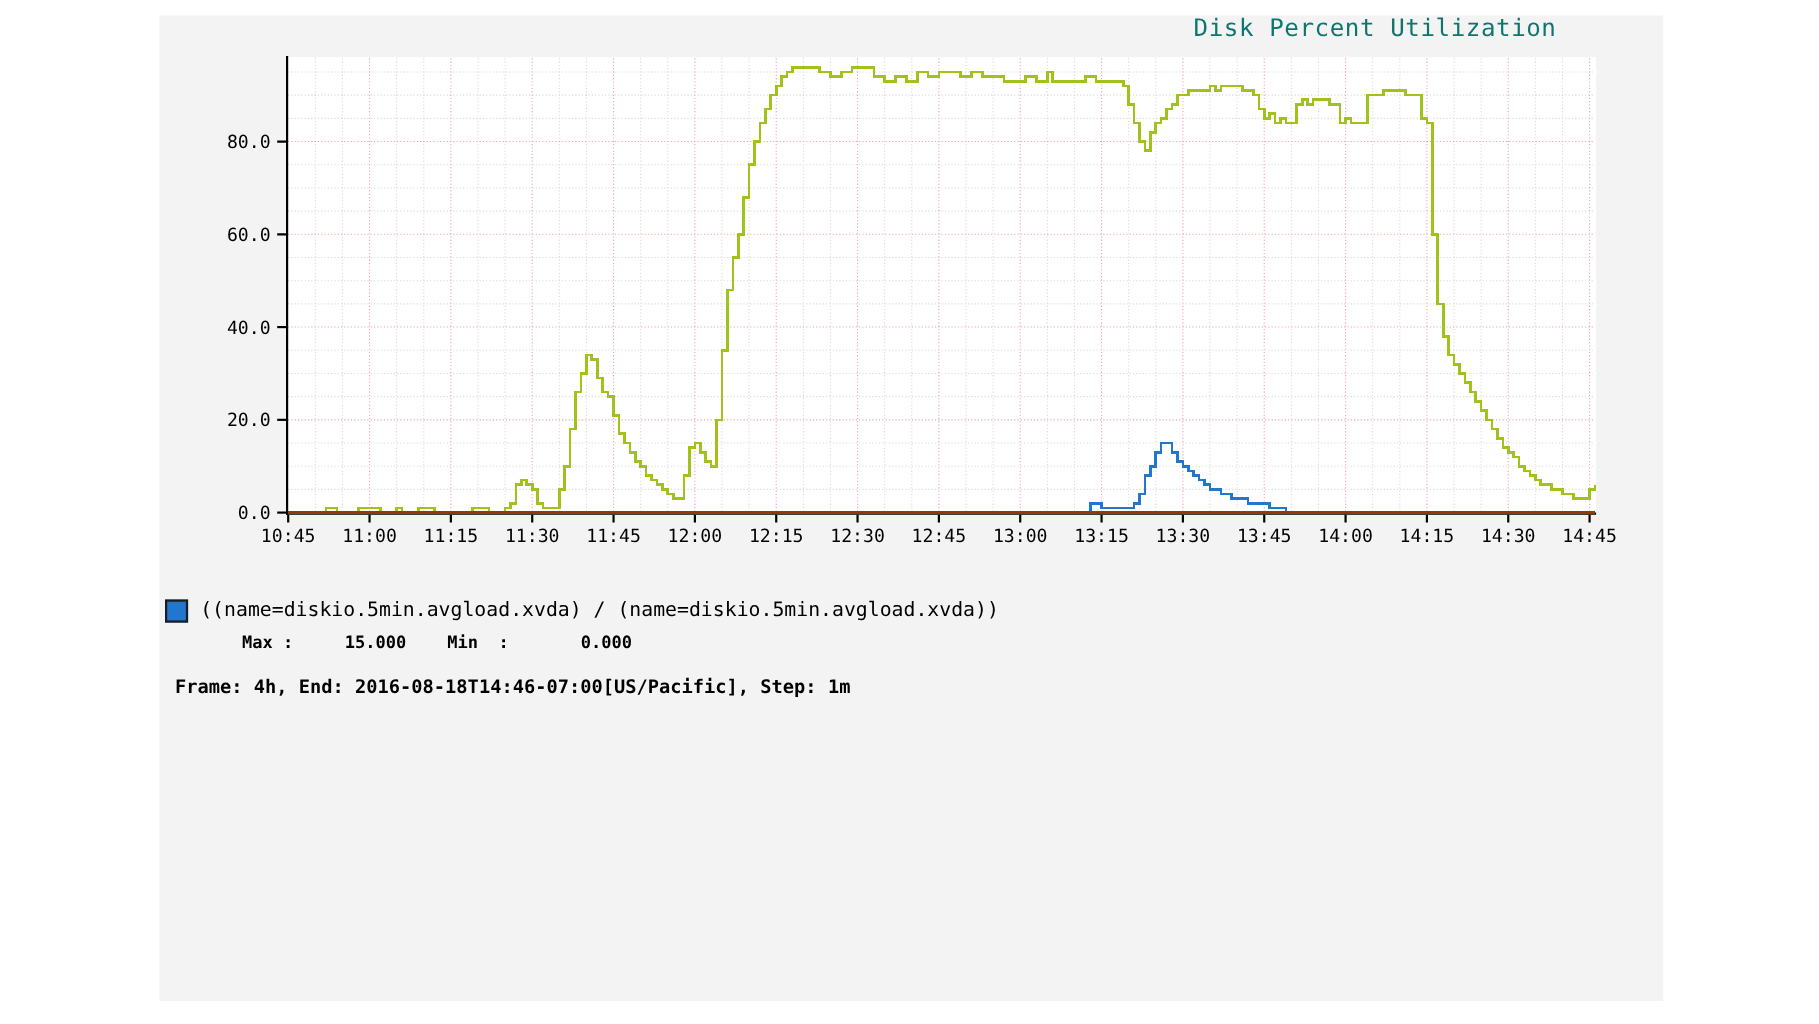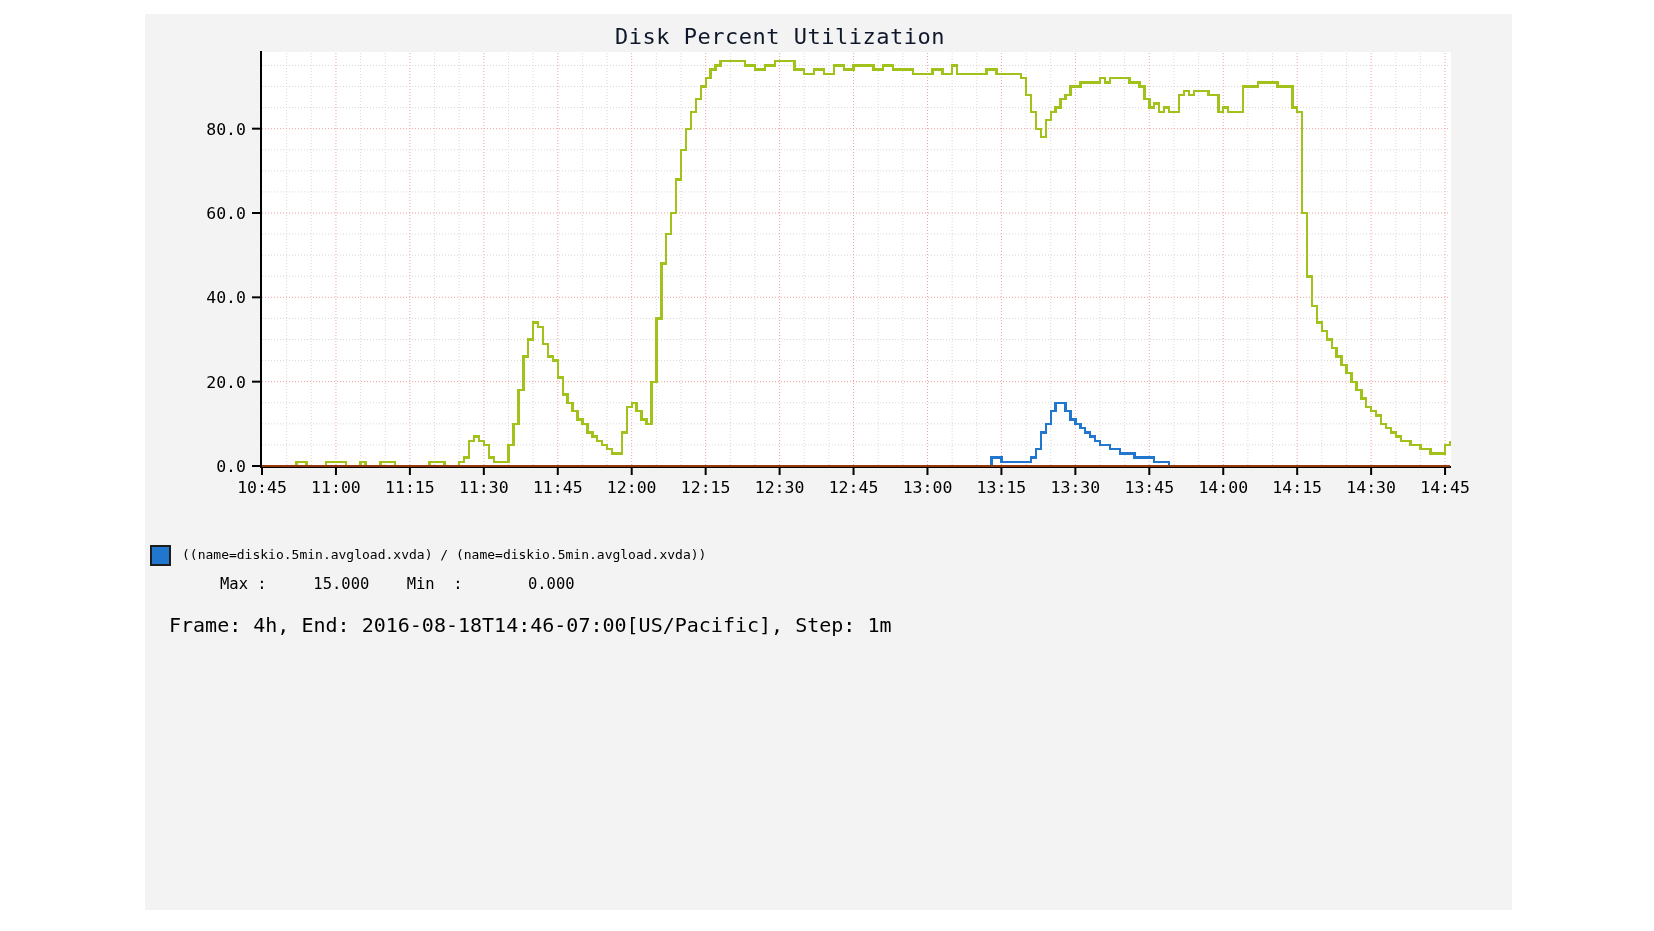--- a/index.html
+++ b/index.html
@@ -1,28 +1,28 @@
 <!DOCTYPE html>
 <html><head>
 <meta charset="utf-8">
 <style>
   html,body{margin:0;padding:0;background:#ffffff;}
   body{width:1654px;height:931px;position:relative;font-family:"DejaVu Sans Mono",monospace;color:#000;}
   .panel{position:absolute;left:145px;top:14px;width:1367px;height:896px;background:#f3f3f3;}
-  .chart-title{position:absolute;top:10px;left:0;width:1270px;text-align:center;font-size:22px;color:#0f172a;letter-spacing:0.5px;}
+  .chart-title{position:absolute;top:0;left:0;width:1270px;text-align:right;font-size:22px;color:#0f766e;letter-spacing:0.5px;}
   #chart-svg{position:absolute;left:0;top:0;}
   #chart-svg text.tick{font-family:"DejaVu Sans Mono",monospace;font-size:16.5px;fill:#000;}
   .legend{position:absolute;left:0;top:528px;width:1360px;}
   .legend-entry{margin:0 0 5px 0;}
   .legend-title-row{display:flex;align-items:center;margin:0 0 6px 0;height:26px;}
   .swatch{display:inline-block;width:17px;height:17px;border:2px solid #1d1d1d;margin-left:5px;margin-right:11px;flex:0 0 auto;}
-  .legend-label{font-size:13px;line-height:26px;white-space:pre;}
-  .stats{margin:0 0 0 75px;font-size:15.5px;font-weight:normal;line-height:21px;white-space:pre;font-family:"DejaVu Sans Mono",monospace;}
+  .legend-label{font-size:18px;line-height:26px;white-space:pre;}
+  .stats{margin:0 0 0 75px;font-size:15.5px;font-weight:bold;line-height:21px;white-space:pre;font-family:"DejaVu Sans Mono",monospace;}
   .footer{margin:20px 0 0 10px;}
-  .footer-line{font-size:20px;font-weight:normal;line-height:21px;white-space:pre;font-family:"DejaVu Sans Mono",monospace;margin:14px;}
+  .footer-line{font-size:17px;font-weight:bold;line-height:21px;white-space:pre;font-family:"DejaVu Sans Mono",monospace;margin:4px;}
 </style>
 </head>
 <body>
 
 <div class="panel">
 
   <svg id="chart-svg" width="1367" height="505" viewBox="0 0 1367 505">
       <rect x="116" y="38" width="1190" height="416" fill="#ffffff"></rect>
       <line x1="141.64730290456433" y1="39" x2="141.64730290456433" y2="452" stroke="#d8d8d8" stroke-dasharray="1 2"></line>
       <line x1="166.29460580912863" y1="39" x2="166.29460580912863" y2="452" stroke="#d8d8d8" stroke-dasharray="1 2"></line>

